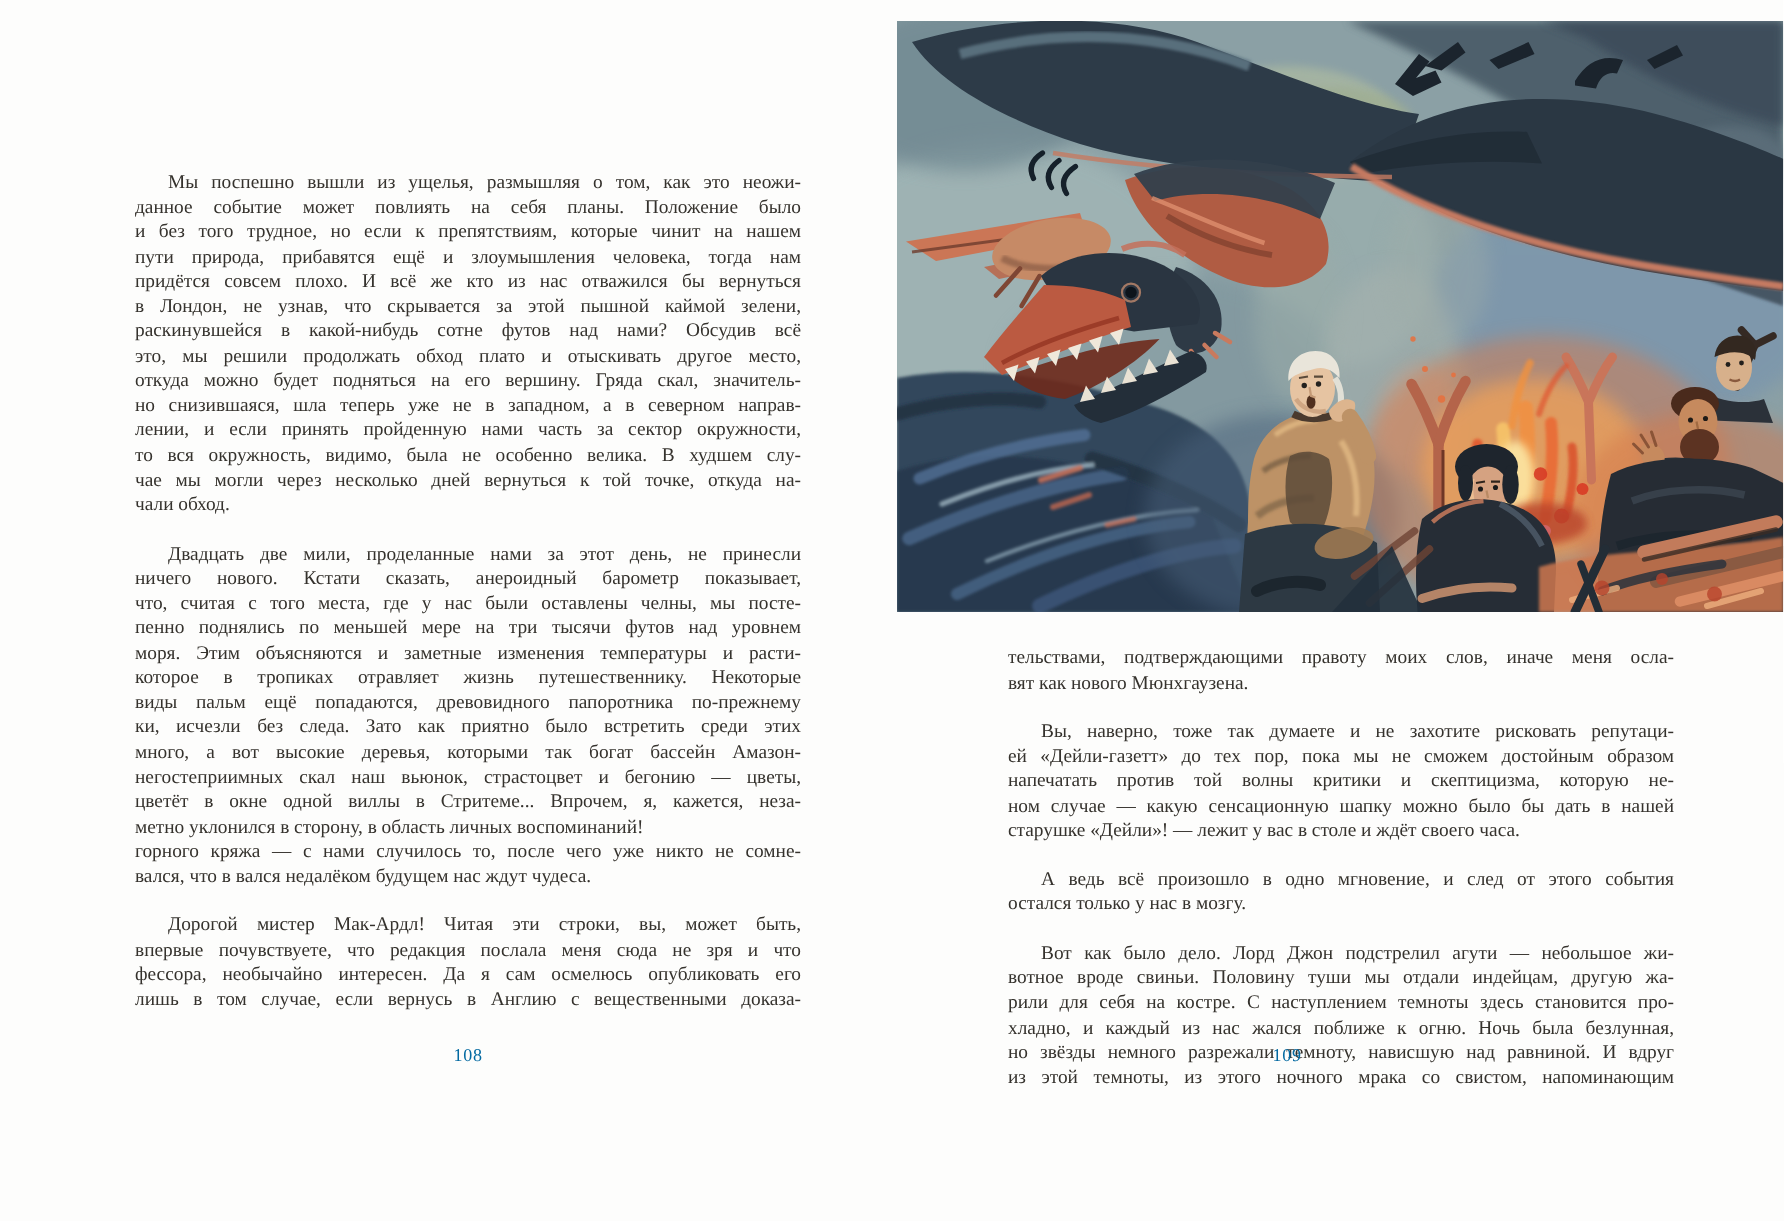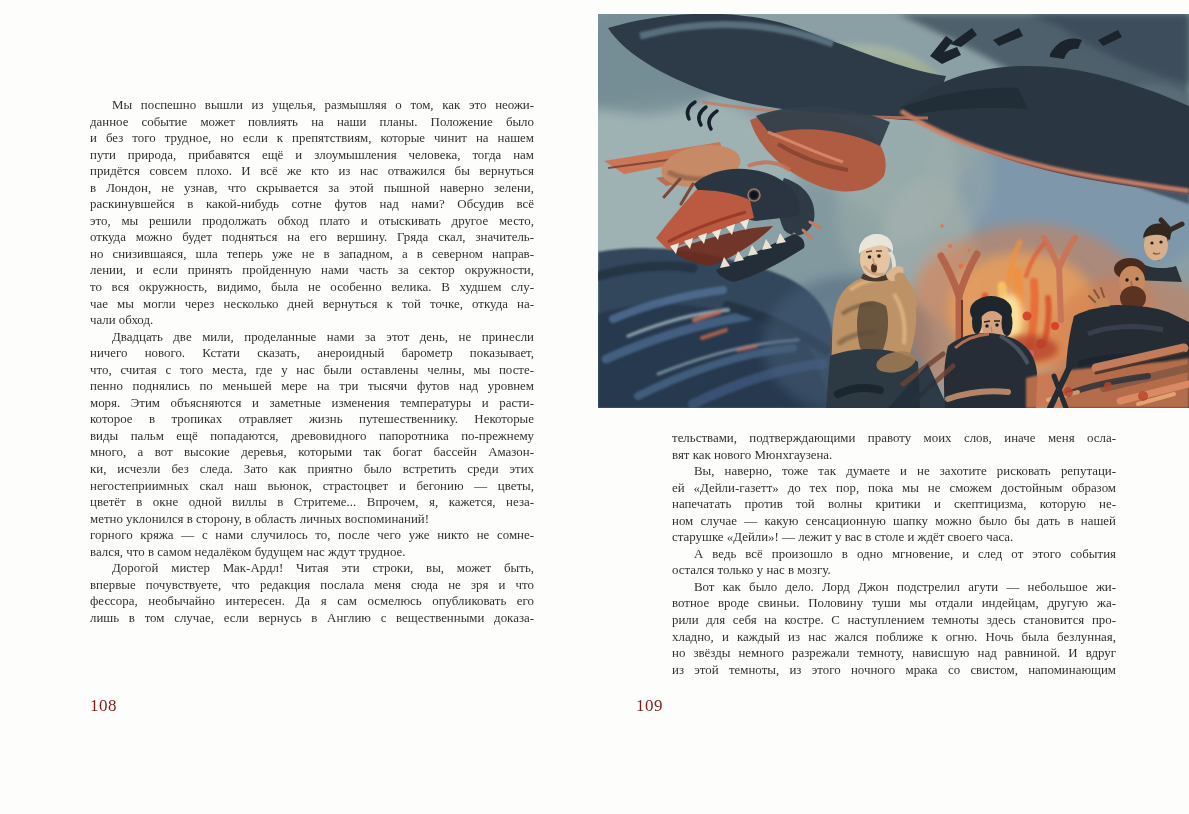--- a/index.html
+++ b/index.html
@@ -6,68 +6,68 @@
   #spread{
     position:relative;width:1189px;height:814px;background:#fdfdfc;
     font-family:"Liberation Serif", serif;overflow:hidden;
   }
   .textblock{
     position:absolute;width:444px;font-size:12.9px;line-height:16.55px;
     color:#35322d;
   }
   .textblock .line{text-align:justify;text-align-last:justify;white-space:nowrap0;}
   .textblock .line.para-end{text-align-last:left;}
-  .textblock .line.indent{padding-left:22px;}
+  .textblock .line.indent{padding-left:22px;margin-top:16px;}
   .pageno{
-    position:absolute;width:444px;top:696px;text-align:left;
-    font-size:17px;color:#7f1d1d;letter-spacing:.5px;
+    position:absolute;width:444px;top:696px;text-align:center;
+    font-size:12px;color:#0369a1;letter-spacing:.5px;
   }
   #left-text{left:90px;top:97px;}
   #left-pageno{left:90px;}
   #right-text{left:672px;top:430px;}
   #right-pageno{left:636px;}
   #illustration{
     position:absolute;left:598px;top:14px;width:591px;height:394px;overflow:hidden;
   }
   #illustration svg{display:block;width:100%;height:100%;}
 </style>
 </head>
 <body>
 
 <div id="spread">
 
   <div id="left-text" class="textblock">
       <div class="line indent">Мы поспешно вышли из ущелья, размышляя о том, как это неожи-</div>
-      <div class="line">данное событие может повлиять на наши планы. Положение было</div>
+      <div class="line">данное событие может повлиять на себя планы. Положение было</div>
       <div class="line">и без того трудное, но если к препятствиям, которые чинит на нашем</div>
       <div class="line">пути природа, прибавятся ещё и злоумышления человека, тогда нам</div>
       <div class="line">придётся совсем плохо. И всё же кто из нас отважился бы вернуться</div>
-      <div class="line">в Лондон, не узнав, что скрывается за этой пышной наверно зелени,</div>
+      <div class="line">в Лондон, не узнав, что скрывается за этой пышной каймой зелени,</div>
       <div class="line">раскинувшейся в какой-нибудь сотне футов над нами? Обсудив всё</div>
       <div class="line">это, мы решили продолжать обход плато и отыскивать другое место,</div>
       <div class="line">откуда можно будет подняться на его вершину. Гряда скал, значитель-</div>
       <div class="line">но снизившаяся, шла теперь уже не в западном, а в северном направ-</div>
       <div class="line">лении, и если принять пройденную нами часть за сектор окружности,</div>
       <div class="line">то вся окружность, видимо, была не особенно велика. В худшем слу-</div>
       <div class="line">чае мы могли через несколько дней вернуться к той точке, откуда на-</div>
       <div class="line para-end">чали обход.</div>
       <div class="line indent">Двадцать две мили, проделанные нами за этот день, не принесли</div>
       <div class="line">ничего нового. Кстати сказать, анероидный барометр показывает,</div>
       <div class="line">что, считая с того места, где у нас были оставлены челны, мы посте-</div>
       <div class="line">пенно поднялись по меньшей мере на три тысячи футов над уровнем</div>
       <div class="line">моря. Этим объясняются и заметные изменения температуры и расти-</div>
       <div class="line">которое в тропиках отравляет жизнь путешественнику. Некоторые</div>
       <div class="line">виды пальм ещё попадаются, древовидного папоротника по-прежнему</div>
+      <div class="line">ки, исчезли без следа. Зато как приятно было встретить среди этих</div>
       <div class="line">много, а вот высокие деревья, которыми так богат бассейн Амазон-</div>
-      <div class="line">ки, исчезли без следа. Зато как приятно было встретить среди этих</div>
       <div class="line">негостеприимных скал наш вьюнок, страстоцвет и бегонию — цветы,</div>
       <div class="line">цветёт в окне одной виллы в Стритеме... Впрочем, я, кажется, неза-</div>
       <div class="line para-end">метно уклонился в сторону, в область личных воспоминаний!</div>
       <div class="line">горного кряжа — с нами случилось то, после чего уже никто не сомне-</div>
-      <div class="line para-end">вался, что в самом недалёком будущем нас ждут трудное.</div>
+      <div class="line para-end">вался, что в вался недалёком будущем нас ждут чудеса.</div>
       <div class="line indent">Дорогой мистер Мак-Ардл! Читая эти строки, вы, может быть,</div>
       <div class="line">впервые почувствуете, что редакция послала меня сюда не зря и что</div>
       <div class="line">фессора, необычайно интересен. Да я сам осмелюсь опубликовать его</div>
       <div class="line">лишь в том случае, если вернусь в Англию с вещественными доказа-</div>
     </div>
   <div id="left-pageno" class="pageno">108</div>
 
   <div id="illustration" role="img" aria-label="Гуашевая иллюстрация: огромный тёмный птеродактиль с лососёвыми отметинами и раскрытой зубастой пастью проносится в сумеречном небе над костром; у огня испуганный седой мужчина, темноволосый юноша и бородатый мужчина с поднятой рукой; раздвоенные ветки-рогатины у костра.">
     <svg viewBox="0 0 591 394" preserveAspectRatio="none">
       <defs>

